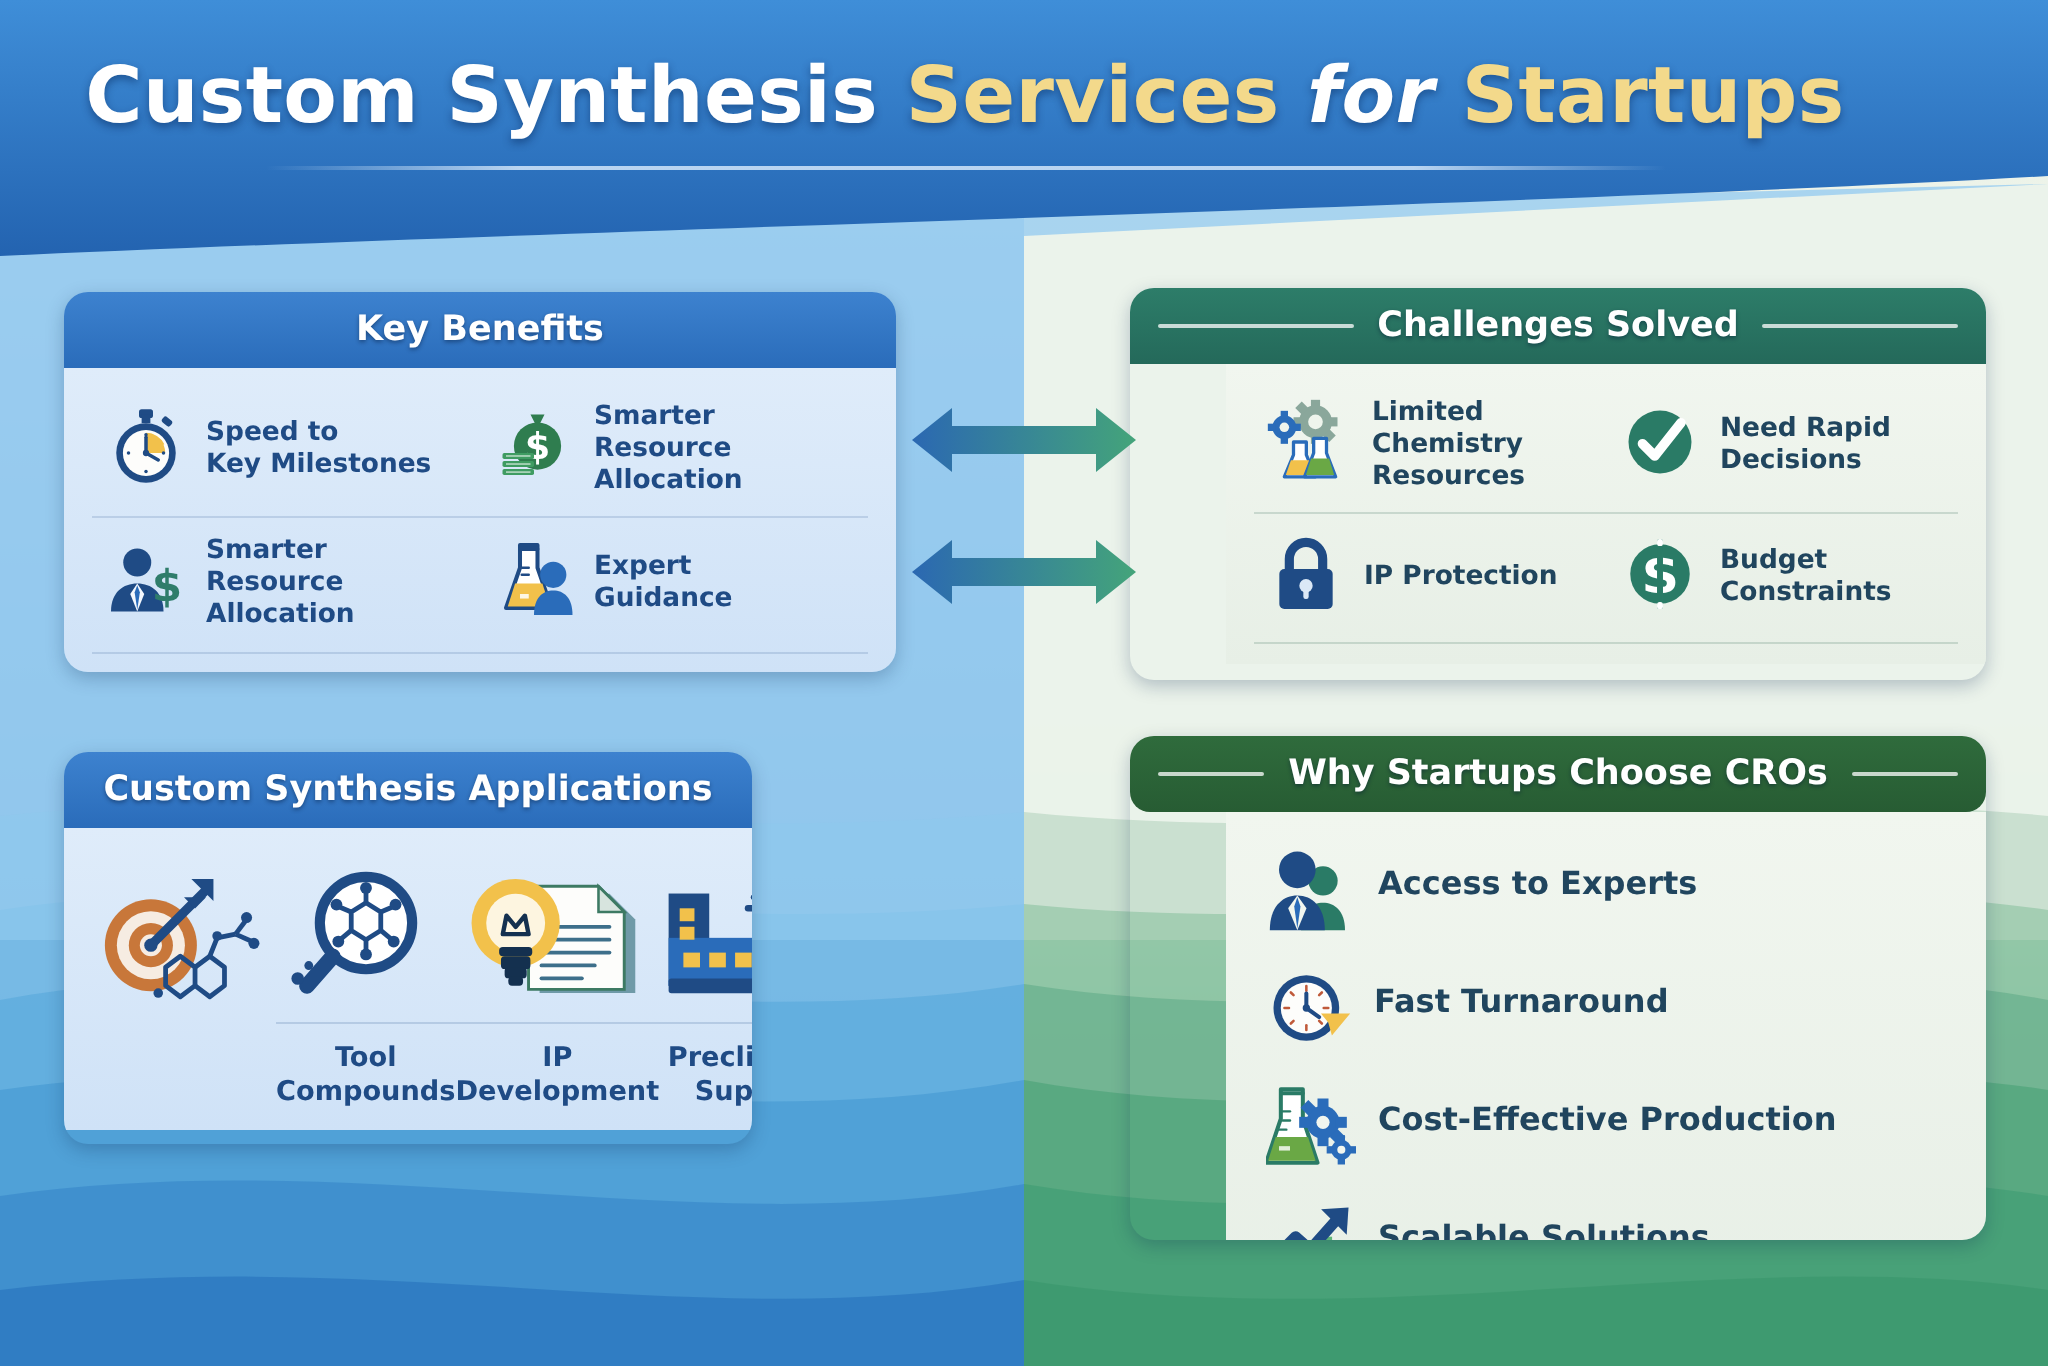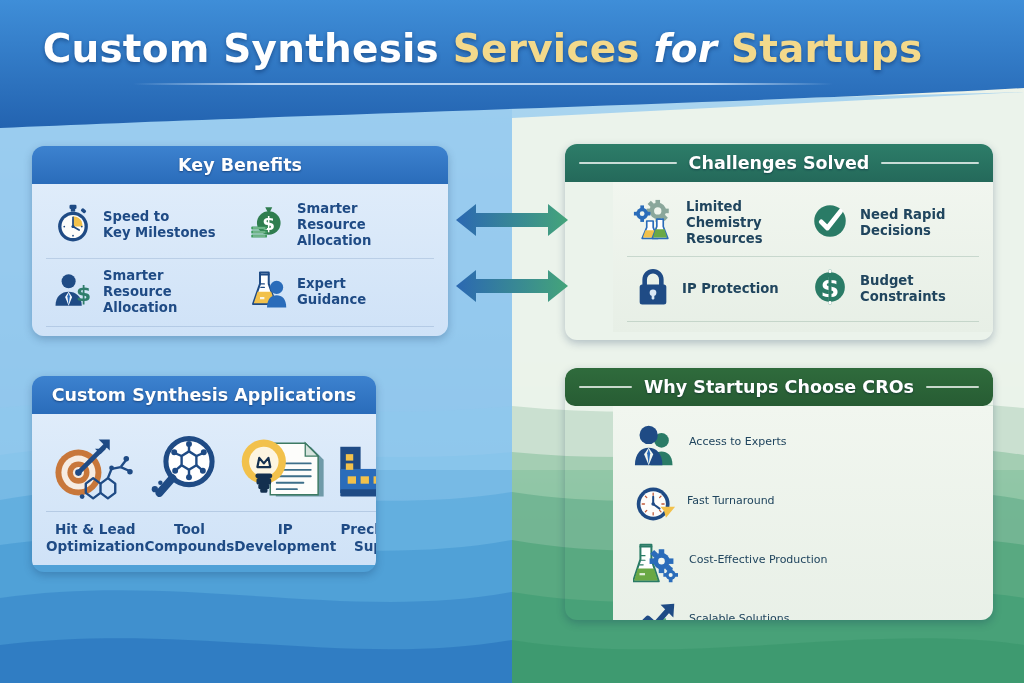--- a/index.html
+++ b/index.html
@@ -55,21 +55,21 @@
   
   .appsrow { display:grid; grid-template-columns:repeat(4,1fr); padding-top:4px; }
   .appcell { display:flex; flex-direction:column; align-items:center; }
   .appicon { height:78px; display:flex; align-items:flex-end; justify-content:center; }
   .appcap { margin-top:7px; padding-top:9px; font-size:13.6px; font-weight:bold; color:#1f4b85;
             text-align:center; line-height:1.24; width:100%; border-top:1px solid rgba(70,110,160,.22); }
 
   
   .wlist { padding-top:3px; }
   .witem { display:flex; align-items:center; gap:10px; padding:6px 4px 6px 6px; min-height:48px; }
-  .witem .wtxt { font-size:11px; font-weight:normal; color:#20455e; white-space:nowrap; }
+  .witem .wtxt { font-size:16px; font-weight:bold; color:#20455e; white-space:nowrap; }
   .witem .wline { flex:1; height:1px; background:rgba(60,110,90,.26); margin-top:12px; }
   .witem .wrap { flex:1; display:flex; flex-direction:column; }
 
   .arrows { position:absolute; left:452px; top:196px; width:120px; height:116px; z-index:6; }
 </style>
 </head>
 <body>
 
 <div class="stage">
 
@@ -333,21 +333,20 @@
                 <path d="M78 38 L87 42"></path>
               </g>
               <g fill="#1f4b85">
                 <circle cx="84" cy="29" r="3"></circle>
                   <circle cx="88" cy="43" r="3"></circle>
                 <circle cx="68" cy="39" r="2.6"></circle>
                   <circle cx="36" cy="70" r="2.6"></circle>
               </g>
             </svg>
           </div>
-          <div class="appcap">Hit &amp; Lead<br>Optimization</div>
         </div>
 
         <div class="appcell">
           <div class="appicon">
             <svg width="84" height="72" viewBox="0 0 90 78">
               <circle cx="45" cy="32" r="25" fill="#ffffff" stroke="#1f4b85" stroke-width="5.5"></circle>
               <g stroke="#1f4b85" stroke-width="2.6" fill="none" stroke-linejoin="round">
                 <path d="M37 26 L45 21 L53 26 L53 36 L45 41 L37 36 Z"></path>
                 <path d="M45 21 L45 14"></path>
                   <path d="M37 26 L30 23"></path>

